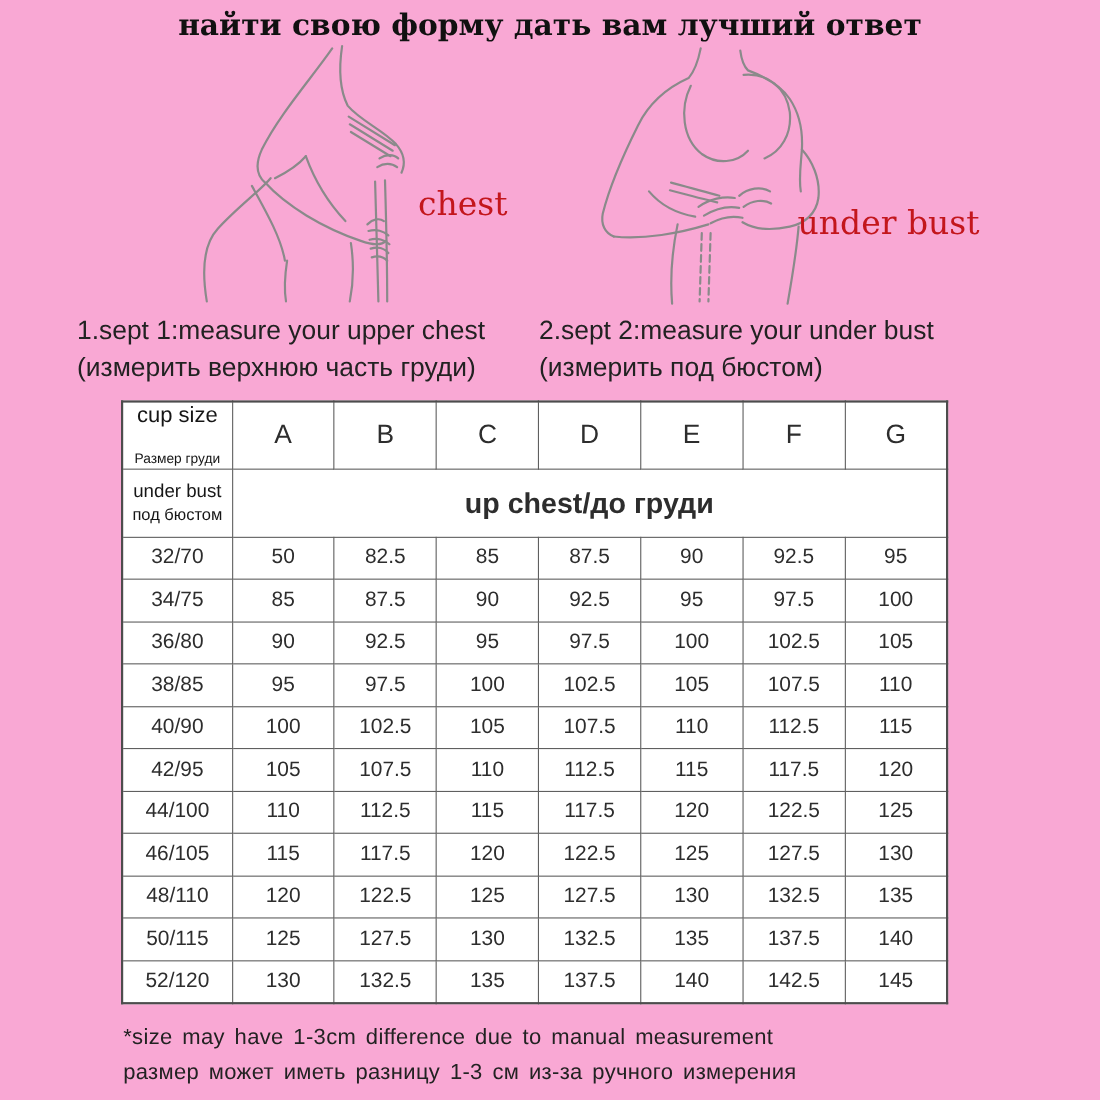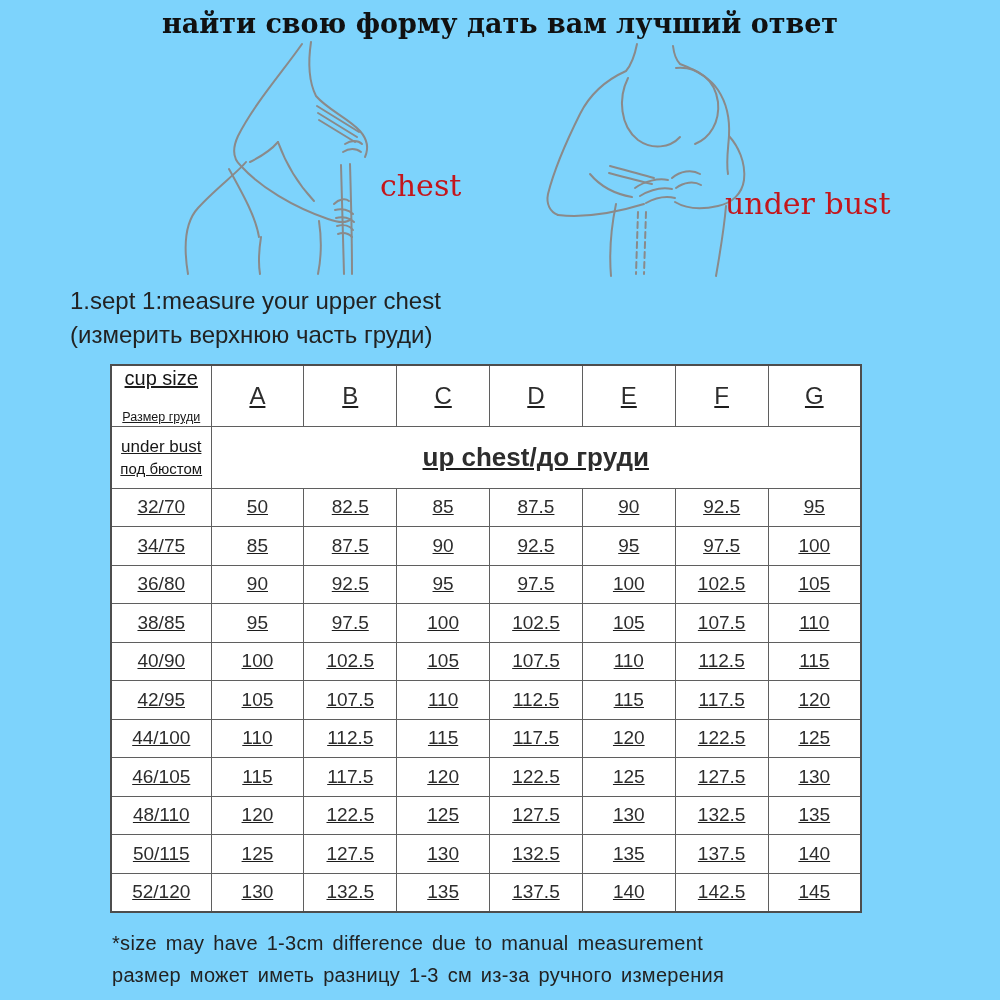--- a/index.html
+++ b/index.html
@@ -1,24 +1,24 @@
 <!DOCTYPE html>
 <html><head>
 <meta charset="utf-8">
 <style>
   html,body{margin:0;padding:0;background:#fff;}
-  .page{position:relative;width:1000px;height:1000px;background:#7dd3fc;overflow:hidden;
+  .page{position:relative;width:1000px;height:1000px;background:#f9a8d4;overflow:hidden;
         font-family:"Liberation Sans",sans-serif;color:#1c1c1c;}
   .title{position:absolute;top:8px;left:0;width:100%;text-align:center;
          font-family:"DejaVu Serif",serif;font-weight:700;font-size:27px;color:#111;}
   .fig{position:absolute;}
   .fig-label{position:absolute;font-family:"DejaVu Serif",serif;font-size:30px;color:#c3161c;white-space:nowrap;}
   .step{position:absolute;text-align:left;font-size:24px;line-height:34px;color:#222;white-space:nowrap;}
   table.size{position:absolute;left:110px;top:364px;width:752px;border-collapse:collapse;
-             table-layout:fixed;background:#fff;border:2px solid #4d4d4d;text-decoration:underline;}
+             table-layout:fixed;background:#fff;border:2px solid #4d4d4d;}
   table.size td{border:1px solid #5f5f5f;text-align:center;vertical-align:middle;
                 color:#2d2d2d;padding:0;overflow:hidden;}
   table.size col.c0{width:100px;}
   table.size tr.h1{height:61px;}
   table.size tr.h2{height:62px;}
   table.size tr.d{height:38.5px;}
   .corner1{font-size:20px;color:#161616;}
   .corner2{font-size:12.5px;color:#161616;margin-top:20px;}
   .rowhead1{font-size:17px;color:#161616;}
   .rowhead2{font-size:15px;color:#161616;margin-top:3px;}
@@ -72,20 +72,24 @@
       <path d="M76,166 C71,190 69,214 71,238"></path>
       <path d="M186,168 C184,192 180,215 176,238"></path>
     </g>
   </svg>
   <div class="fig-label" style="left:725px;top:186px;">under bust</div>
 
   <div class="step" style="left:70px;top:284px;width:460px;">
     <div>1.sept 1:measure your upper chest</div>
     <div>(измерить верхнюю часть груди)</div>
   </div>
+  <div class="step" style="left:490px;top:284px;width:400px;">
+    <div>2.sept 2:measure your under bust</div>
+    <div>(измерить под бюстом)</div>
+  </div>
 
   <table class="size">
     <colgroup>
       <col class="c0">
         <col>
         <col>
         <col>
         <col>
         <col>
         <col>

